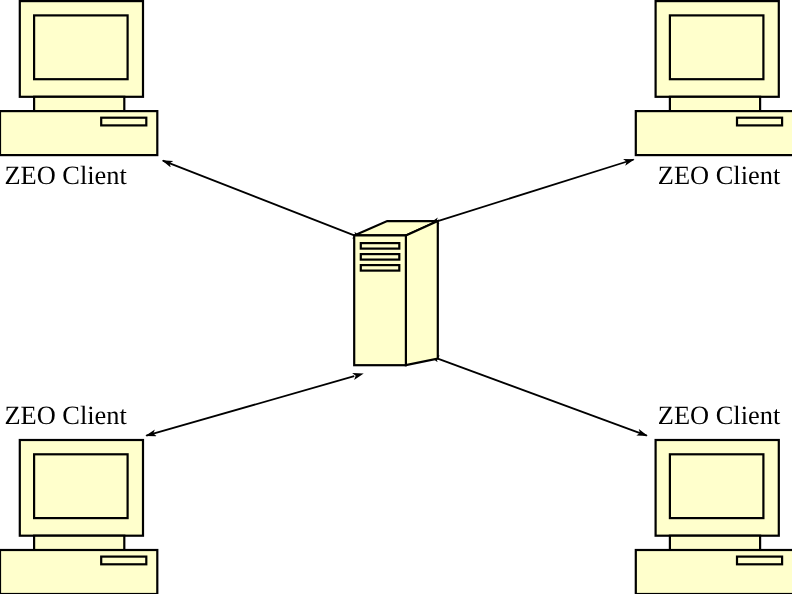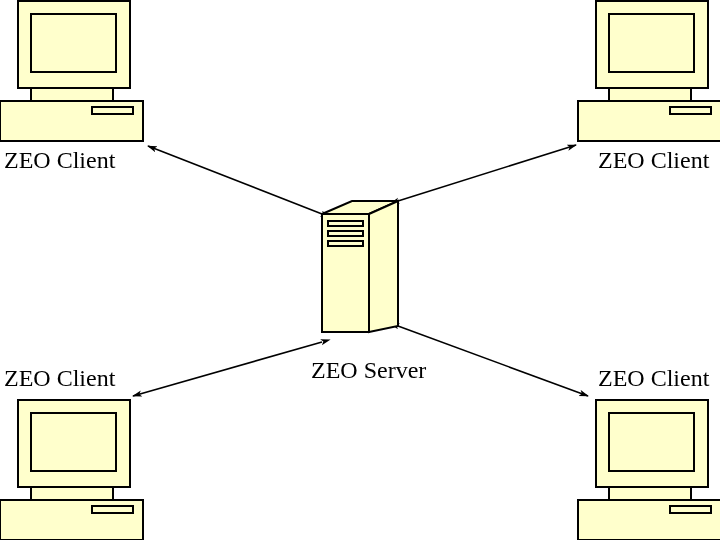--- a/index.html
+++ b/index.html
@@ -99,19 +99,18 @@
       <rect x="328" y="231" width="35" height="5" fill="#ffffcc" stroke="#000000" stroke-width="2"></rect>
       <rect x="328" y="241" width="35" height="5" fill="#ffffcc" stroke="#000000" stroke-width="2"></rect>
     </g>
 
   </svg>
 
   <div class="node-label" style="left:4px; top:148px;">ZEO Client</div>
 
   <div class="node-label" style="left:598px; top:148px;">ZEO Client</div>
 
-  <div class="node-label" style="left:311px; top:358px;">ZEO Server</div>
 
   <div class="node-label" style="left:4px; top:366px;">ZEO Client</div>
 
   <div class="node-label" style="left:598px; top:366px;">ZEO Client</div>
 
 </div>
 
 </body></html>

